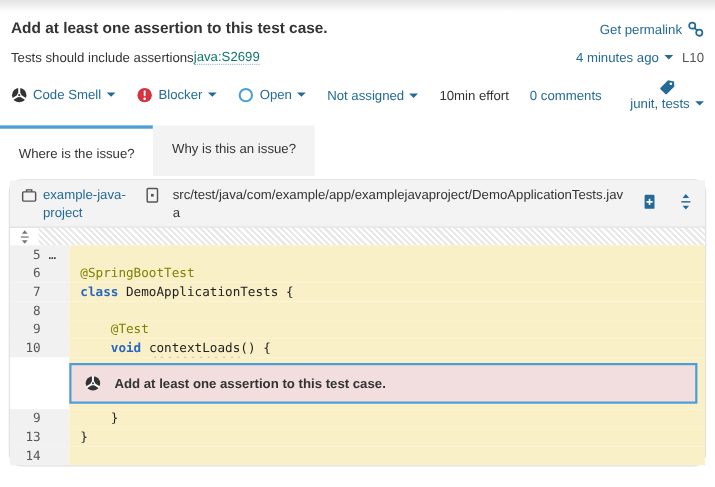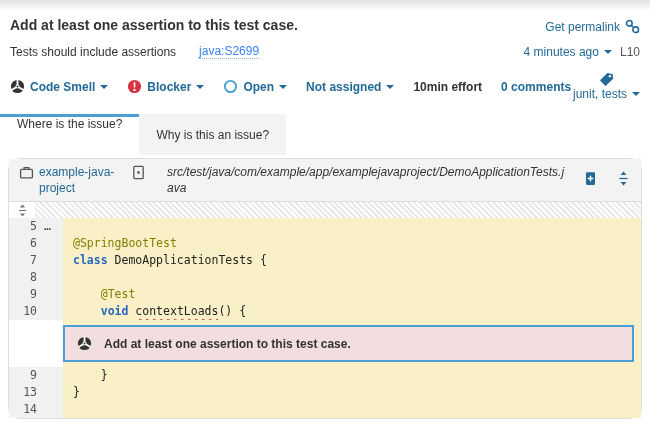--- a/index.html
+++ b/index.html
@@ -9,61 +9,61 @@
     font-family:"Liberation Sans", sans-serif;
     color:#333; font-size:12px; position:relative;
   }
   a { text-decoration:none; }
   .top-fade { height:10px; background:linear-gradient(#e2e2e2,#fdfdfd); }
 
   
   .hdr { display:flex; justify-content:space-between; align-items:flex-start; padding:7px 10px 0 10px; }
   .hdr-left { max-width:430px; }
   .issue-title { font-size:14px; font-weight:bold; color:#333; }
-  .subline { margin-top:11px; display:flex; align-items:center; gap:23px; }
+  .subline { margin-top:11px; display:flex; align-items:center; gap:0; }
   .rule-desc { color:#333; }
-  .rule-key { color:#3b82f6; border-bottom:1px dotted #8fb5cd; cursor:pointer; }
+  .rule-key { color:#0f766e; border-bottom:1px dotted #8fb5cd; cursor:pointer; }
   .hdr-right { display:flex; flex-direction:column; align-items:flex-end; gap:11px; padding-top:2px; }
   .permalink { color:#236a97; display:flex; align-items:center; gap:5px; cursor:pointer; }
   .age-row { display:flex; align-items:flex-start; gap:8px; }
   .age-link { color:#236a97; cursor:pointer; }
   .line-ref { color:#555; }
 
   
   .caret::after {
     content:""; display:inline-block; margin-left:5px; vertical-align:2px;
     border-left:4px solid transparent; border-right:4px solid transparent;
     border-top:4px solid currentColor;
   }
 
   
   .meta-row { display:flex; align-items:center; padding:13px 10px 0 10px; }
   .meta-left { display:flex; align-items:center; gap:19px; flex:1; }
-  .meta-item { display:flex; align-items:center; gap:5px;font-weight:bold; }
+  .meta-item { display:flex; gap:5px; }
   .meta-link { color:#236a97; cursor:pointer; }
   .meta-plain { color:#333; }
   .tags-item { display:flex; align-items:center; gap:0; color:#236a97; cursor:pointer;flex-direction:column; }
   .icon16 { width:15px; height:15px; display:inline-block; flex:none; }
 
   
   .tabs { display:flex; margin-top:13px; }
   .tab { padding:14px 17px 13px 17px; font-size:12px; color:#333; cursor:pointer; }
-  .tab.active { border-top:3px solid #4b9fd5; padding-top:0; background:#fff; }
+  .tab.active { border-top:3px solid #4b9fd5; padding-top:16px; background:#fff; }
   .tab.inactive { background:#f3f3f3; }
 
   
   .panel { margin:3px 8px 0 8px; border:1px solid #ddd; border-radius:12px; background:#fff; }
   .file-hdr {
     display:flex; align-items:center; gap:10px;
     background:#f3f3f3; border-bottom:1px solid #ddd;
     padding:5px 10px; min-height:43px;
   }
   .proj-link { width:102px; color:#236a97; display:flex; gap:5px; line-height:1.35; cursor:pointer; }
   .proj-link .icon16 { margin-top:1px; }
-  .file-path { flex:1; display:flex; gap:21px; color:#333; line-height:1.35; word-break:break-all;font-style:italic; }
+  .file-path { flex:1; display:flex; gap:11px; color:#333; line-height:1.35; word-break:break-all; }
   .file-path .icon16 { margin-top:1px; }
   .pin-btn { cursor:pointer; margin:0 6px; }
   .see-all { color:#236a97; text-decoration:underline; text-decoration-color:#9cc0d8; white-space:nowrap; cursor:pointer; margin:0 8px; }
   .expand-btn { cursor:pointer; margin-left:2px; }
 
   .expand-strip { display:flex; height:16px; align-items:stretch; }
   .strip-icon { width:26px; display:flex; align-items:center; justify-content:center; cursor:pointer; }
   .hatch { flex:1; background:repeating-linear-gradient(45deg,#ffffff,#ffffff 2px,#e9e9e9 2px,#e9e9e9 4px); }
 
   .code-row { display:flex; height:17px; line-height:17px; font-family:"DejaVu Sans Mono", monospace; font-size:11.5px; }

